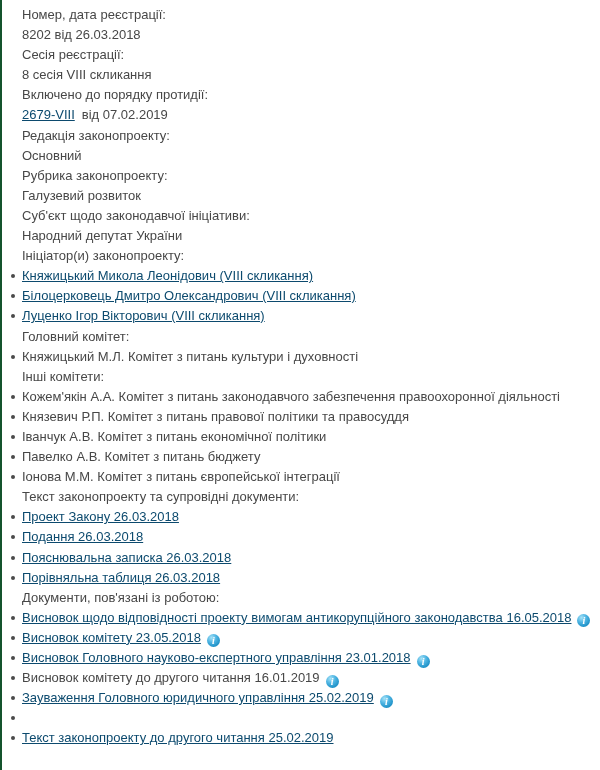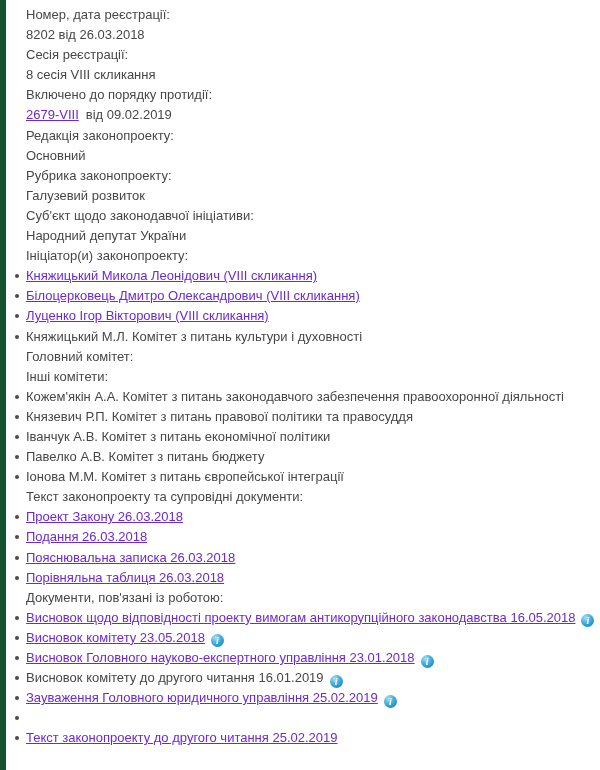--- a/index.html
+++ b/index.html
@@ -7,21 +7,21 @@
     padding: 0;
     background: #ffffff;
     width: 600px;
     height: 770px;
     overflow: hidden;
   }
   .page {
     box-sizing: border-box;
     width: 580px;
     min-height: 770px;
-    border-left: 6px solid #14532d;
+    border-left: 2px solid #14532d;
     padding: 5px 4px 0 0;
     font-family: "Liberation Sans", "DejaVu Sans", sans-serif;
     font-size: 13px;
     color: #474747;
     background: #fff;
   }
   .row {
     position: relative;
     padding-left: 20px;
     min-height: 20.1px;
@@ -31,21 +31,21 @@
   .bullet {
     position: absolute;
     left: 9px;
     top: 8px;
     width: 4px;
     height: 4px;
     border-radius: 50%;
     background: #4a4a4a;
   }
   a.link {
-    color: #6d28d9;
+    color: #0c4a6e;
     text-decoration: underline;
     cursor: pointer;
   }
   .plain { color: #474747; }
   .after-link { margin-left: 7px; }
   .info-icon {
     display: inline-block;
     width: 13px;
     height: 13px;
     margin-left: 6px;
@@ -65,33 +65,33 @@
 </head>
 <body>
 
 <div class="page">
   <div id="list">
       <div class="row"><span class="plain">Номер, дата реєстрації:</span></div>
       <div class="row"><span class="plain">8202 від 26.03.2018</span></div>
       <div class="row"><span class="plain">Сесія реєстрації:</span></div>
       <div class="row"><span class="plain">8 сесія VIII скликання</span></div>
       <div class="row"><span class="plain">Включено до порядку протидії:</span></div>
-      <div class="row"><a class="link" href="#">2679-VIII</a><span class="plain after-link">від 09.02.2019</span></div>
+      <div class="row"><a class="link" href="#">2679-VIII</a><span class="plain after-link">від 07.02.2019</span></div>
       <div class="row"><span class="plain">Редакція законопроекту:</span></div>
       <div class="row"><span class="plain">Основний</span></div>
       <div class="row"><span class="plain">Рубрика законопроекту:</span></div>
       <div class="row"><span class="plain">Галузевий розвиток</span></div>
       <div class="row"><span class="plain">Суб'єкт щодо законодавчої ініціативи:</span></div>
       <div class="row"><span class="plain">Народний депутат України</span></div>
       <div class="row"><span class="plain">Ініціатор(и) законопроекту:</span></div>
       <div class="row"><span class="bullet"></span><a class="link" href="#">Княжицький Микола Леонідович (VIII скликання)</a></div>
       <div class="row"><span class="bullet"></span><a class="link" href="#">Білоцерковець Дмитро Олександрович (VIII скликання)</a></div>
       <div class="row"><span class="bullet"></span><a class="link" href="#">Луценко Ігор Вікторович (VIII скликання)</a></div>
+      <div class="row"><span class="plain">Головний комітет:</span></div>
       <div class="row"><span class="bullet"></span><span class="plain">Княжицький М.Л. Комітет з питань культури і духовності</span></div>
-      <div class="row"><span class="plain">Головний комітет:</span></div>
       <div class="row"><span class="plain">Інші комітети:</span></div>
       <div class="row"><span class="bullet"></span><span class="plain">Кожем'якін А.А. Комітет з питань законодавчого забезпечення правоохоронної діяльності</span></div>
       <div class="row"><span class="bullet"></span><span class="plain">Князевич Р.П. Комітет з питань правової політики та правосуддя</span></div>
       <div class="row"><span class="bullet"></span><span class="plain">Іванчук А.В. Комітет з питань економічної політики</span></div>
       <div class="row"><span class="bullet"></span><span class="plain">Павелко А.В. Комітет з питань бюджету</span></div>
       <div class="row"><span class="bullet"></span><span class="plain">Іонова М.М. Комітет з питань європейської інтеграції</span></div>
       <div class="row"><span class="plain">Текст законопроекту та супровідні документи:</span></div>
       <div class="row"><span class="bullet"></span><a class="link" href="#">Проект Закону 26.03.2018</a></div>
       <div class="row"><span class="bullet"></span><a class="link" href="#">Подання 26.03.2018</a></div>
       <div class="row"><span class="bullet"></span><a class="link" href="#">Пояснювальна записка 26.03.2018</a></div>

